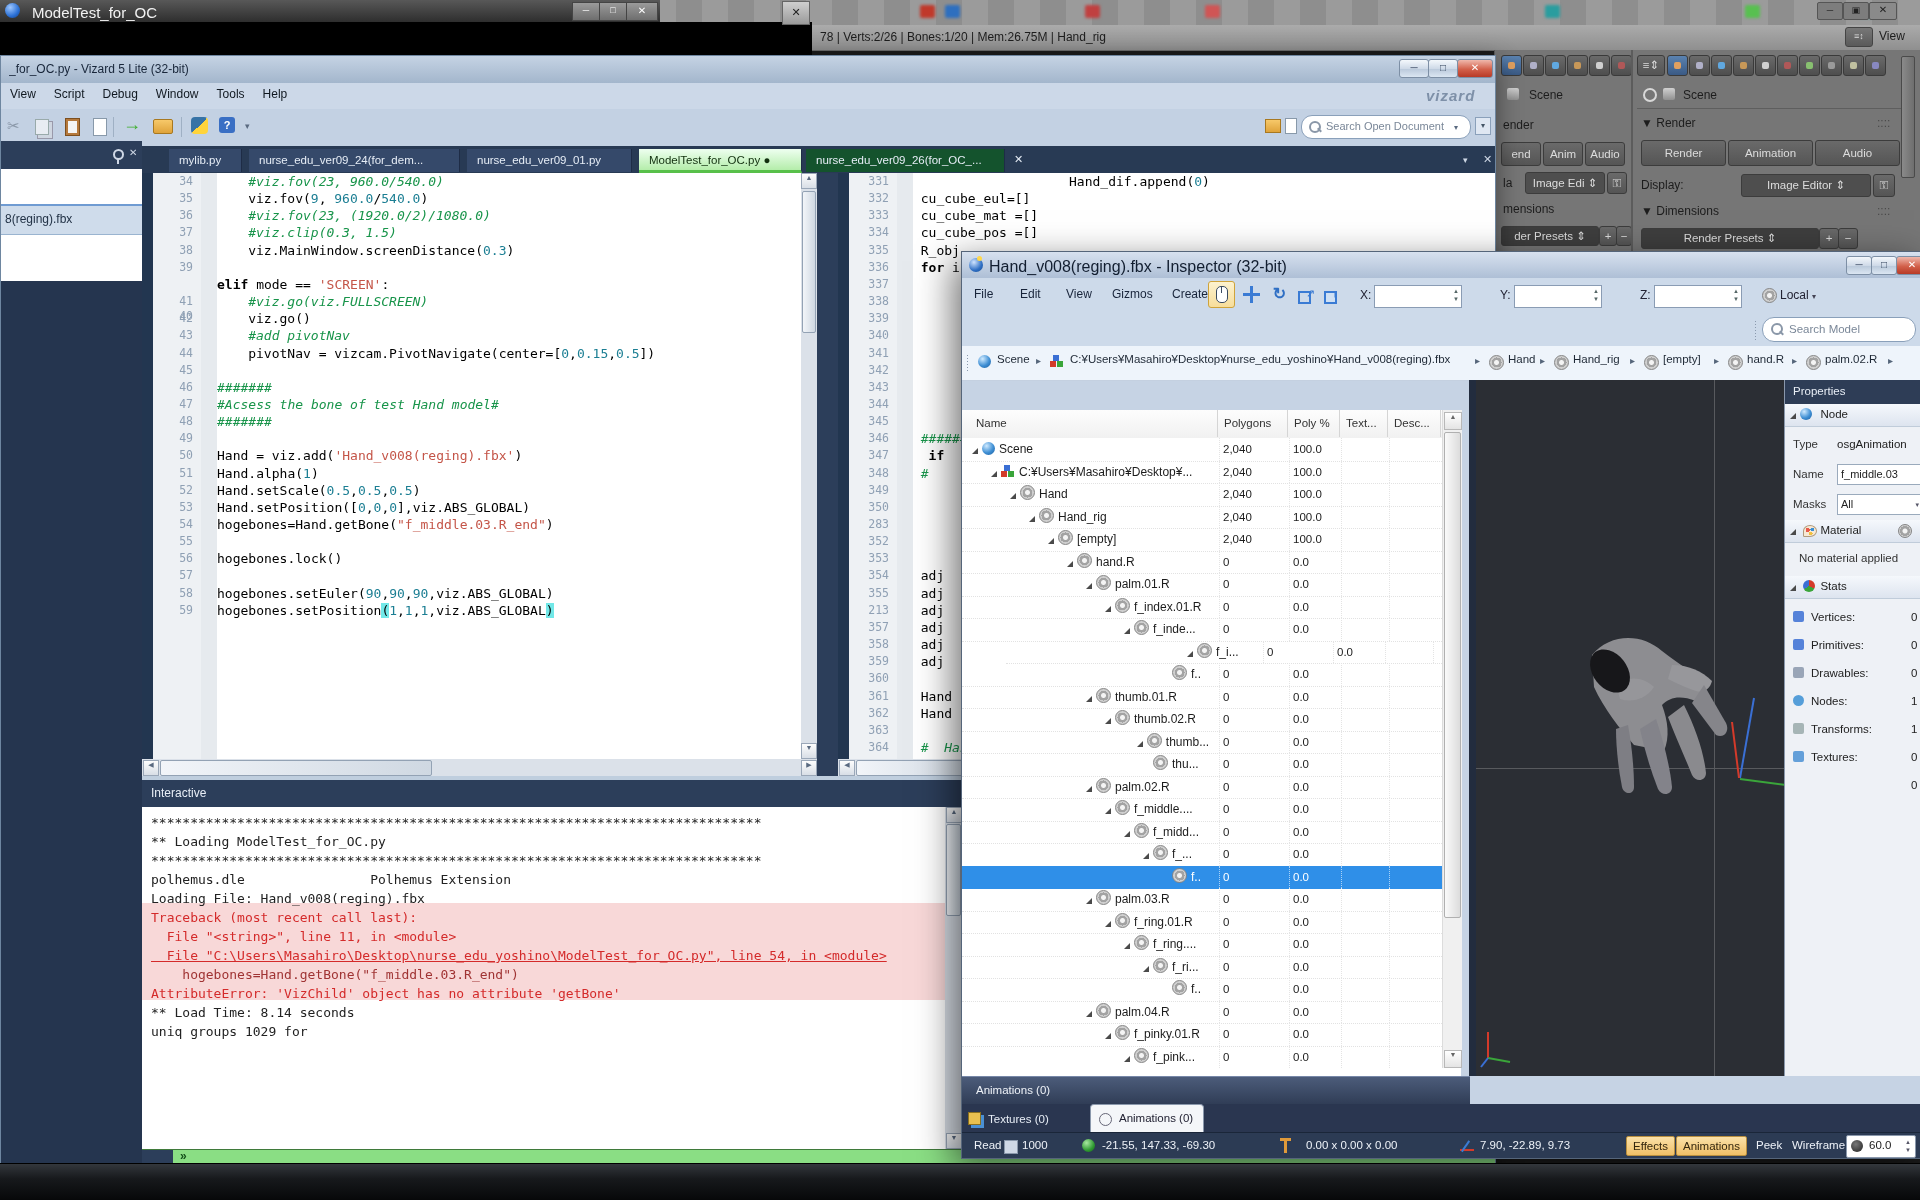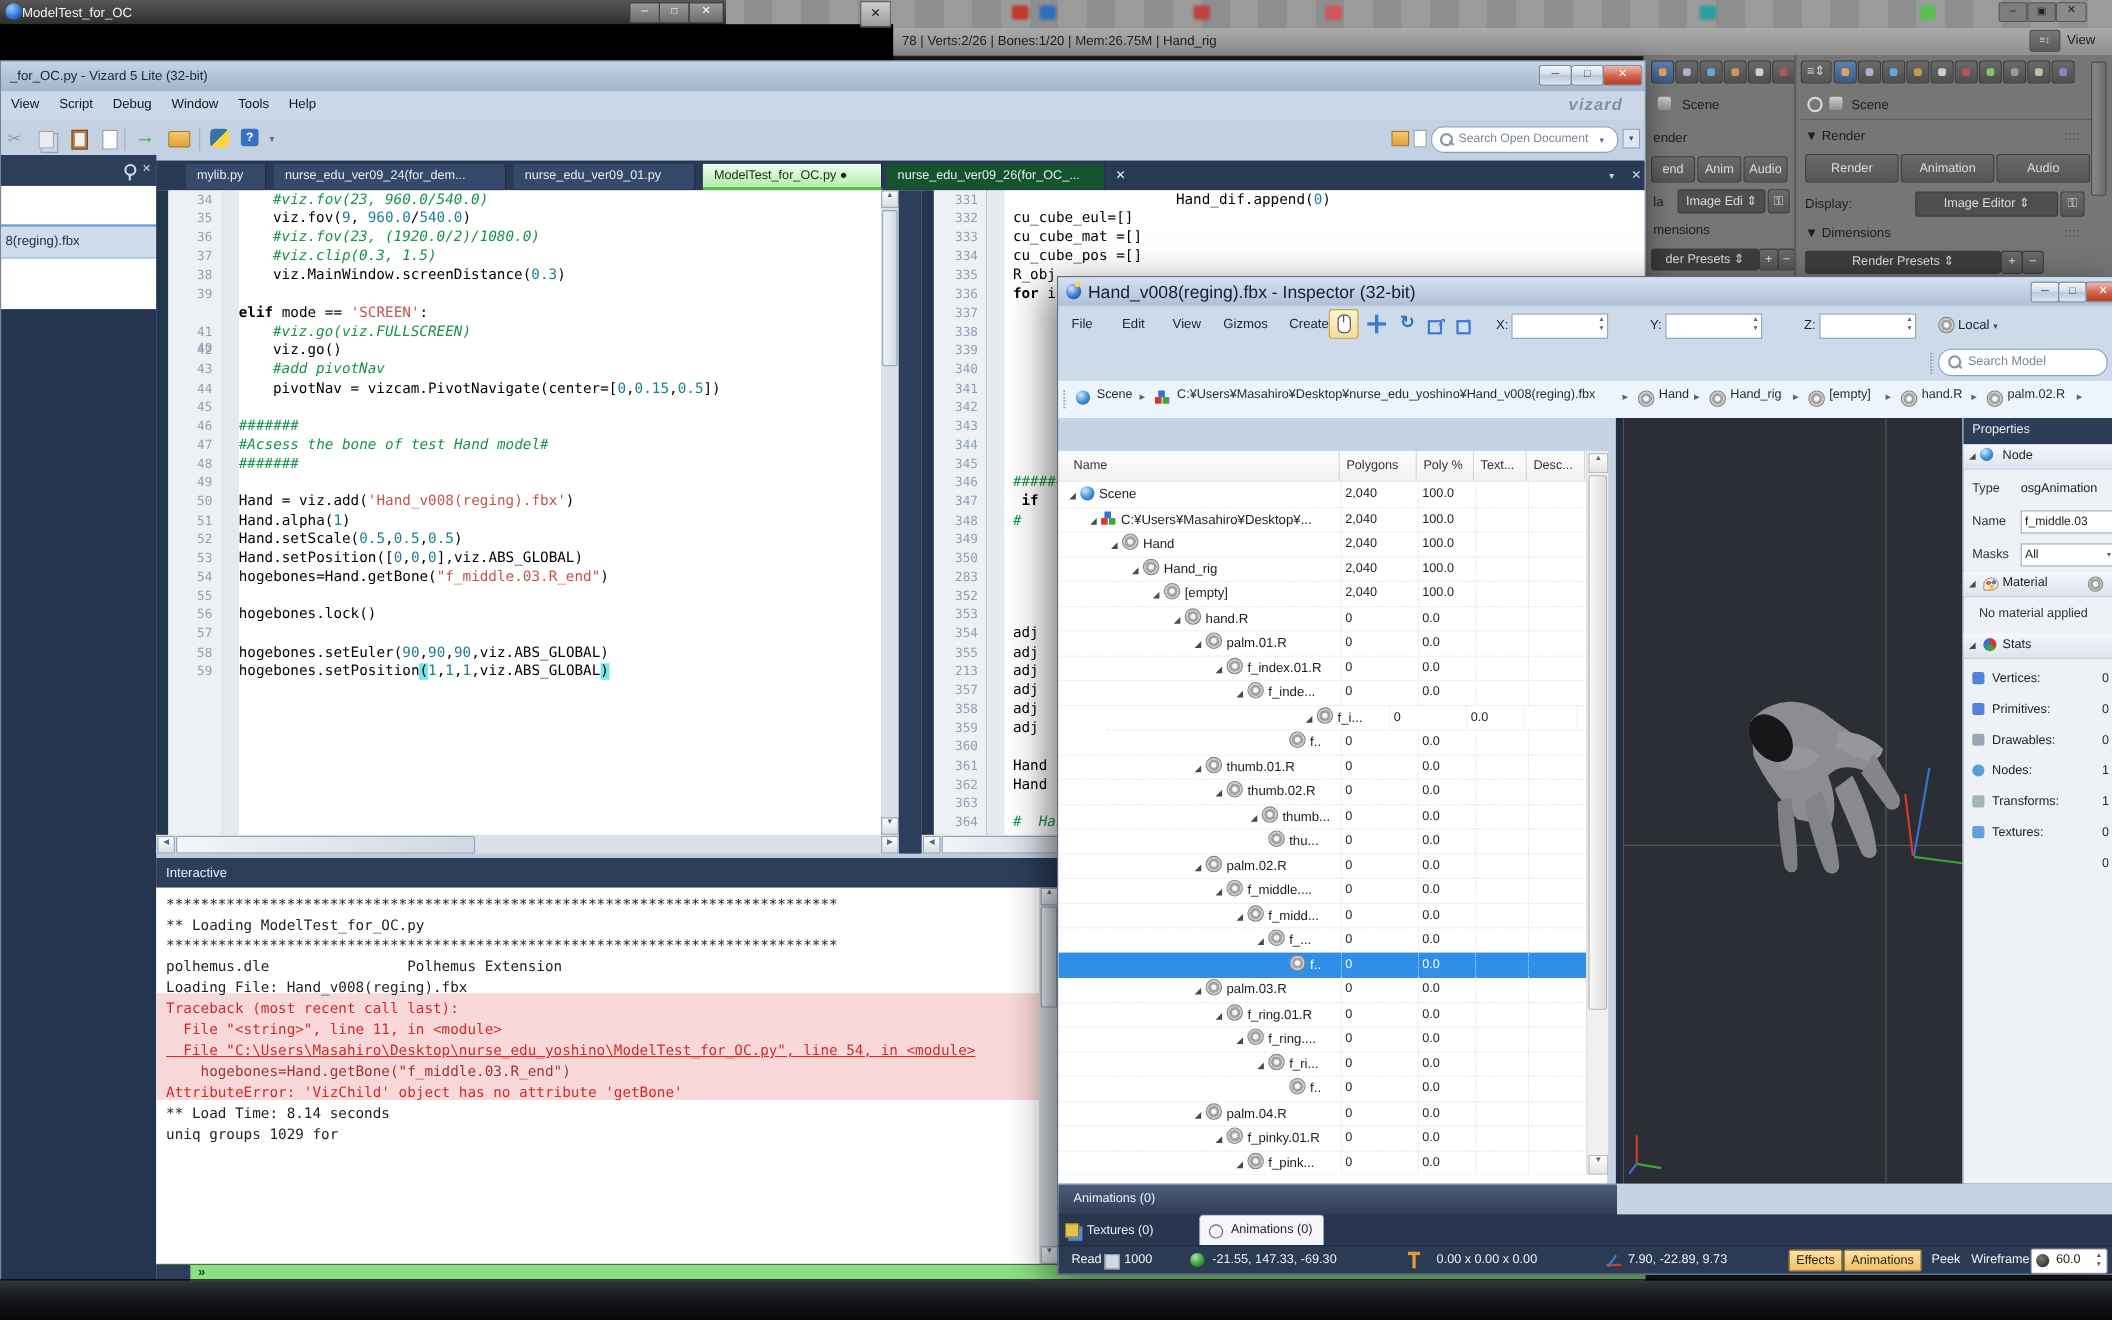--- a/index.html
+++ b/index.html
@@ -162,21 +162,21 @@
       <div class="bl-btn" style="left: 343px; top: 178px; width: 18px; height: 19px; line-height: 19px;">−</div>
       <div class="scrollthumb" style="position: absolute; left: 406px; top: 6px; width: 12px; height: 120px; background: linear-gradient(90deg, rgb(138, 138, 138), rgb(110, 110, 110)); border-color: rgb(74, 74, 74);"></div>
     </div>
   <div class="abs" style="left:1817px;top:2px;width:24px;height:16px;background:#7d7d7d;border:1px solid #555;border-radius:2px;color:#222;font-size:9px;text-align:center;line-height:14px;">─</div>
   <div class="abs" style="left:1843px;top:2px;width:24px;height:16px;background:#7d7d7d;border:1px solid #555;border-radius:2px;color:#222;font-size:9px;text-align:center;line-height:14px;">▣</div>
   <div class="abs" style="left:1869px;top:2px;width:26px;height:16px;background:#8a8a8a;border:1px solid #555;border-radius:2px;color:#222;font-size:10px;text-align:center;line-height:14px;">✕</div>
 
   <div class="abs" style="left:0;top:0;width:812px;height:58px;">
     <div class="abs" style="left:0;top:0;width:660px;height:22px;background:linear-gradient(#585858,#2e2e2e);border-bottom:1px solid #111;">
       <span class="abs" style="left:5px;top:3px;width:15px;height:15px;border-radius:50%;background:radial-gradient(circle at 35% 30%,#9ec7ff,#2a6fd4 60%,#123c80);"></span>
-      <span class="abs nowrap" style="left:20px;top:4px;color:#f2f2f2;font-size:12px;">ModelTest_for_OC</span>
+      <span class="abs nowrap" style="left:32px;top:4px;color:#f2f2f2;font-size:15px;">ModelTest_for_OC</span>
       <span class="abs" style="left:572px;top:2px;width:26px;height:17px;background:linear-gradient(#9a9a9a,#6e6e6e);border:1px solid #444;color:#fff;font-size:9px;text-align:center;line-height:15px;">─</span>
       <span class="abs" style="left:599px;top:2px;width:26px;height:17px;background:linear-gradient(#9a9a9a,#6e6e6e);border:1px solid #444;color:#fff;font-size:9px;text-align:center;line-height:15px;">□</span>
       <span class="abs" style="left:626px;top:2px;width:30px;height:17px;background:linear-gradient(#9a9a9a,#6e6e6e);border:1px solid #444;color:#fff;font-size:10px;text-align:center;line-height:15px;">✕</span>
     </div>
     <div class="abs" style="left:0;top:22px;width:812px;height:36px;background:#000;"></div>
   </div>
   <div class="abs" style="left:782px;top:1px;width:26px;height:22px;background:linear-gradient(#cfcfcf,#9a9a9a);border:1px solid #666;color:#222;font-size:11px;text-align:center;line-height:20px;">✕</div>
 
   <div class="abs" style="left:0;top:55px;width:1494px;height:1108px;background:#bfcede;border:1px solid #6e86a0;box-shadow:0 6px 24px rgba(0,0,0,.45);">
 

